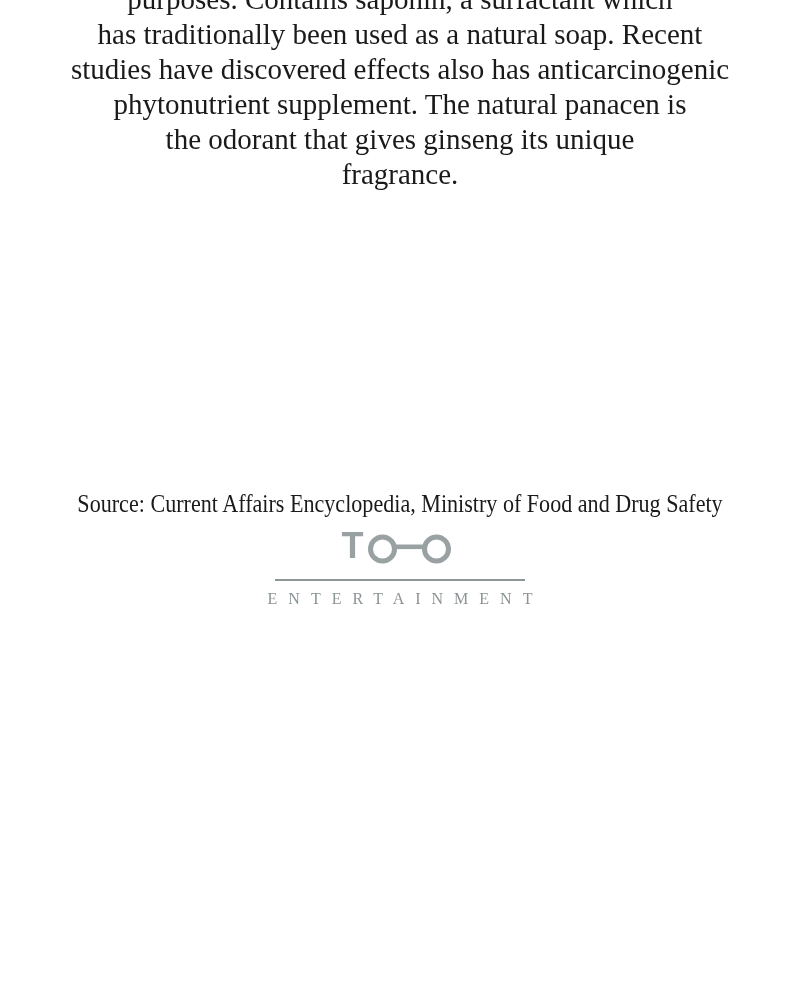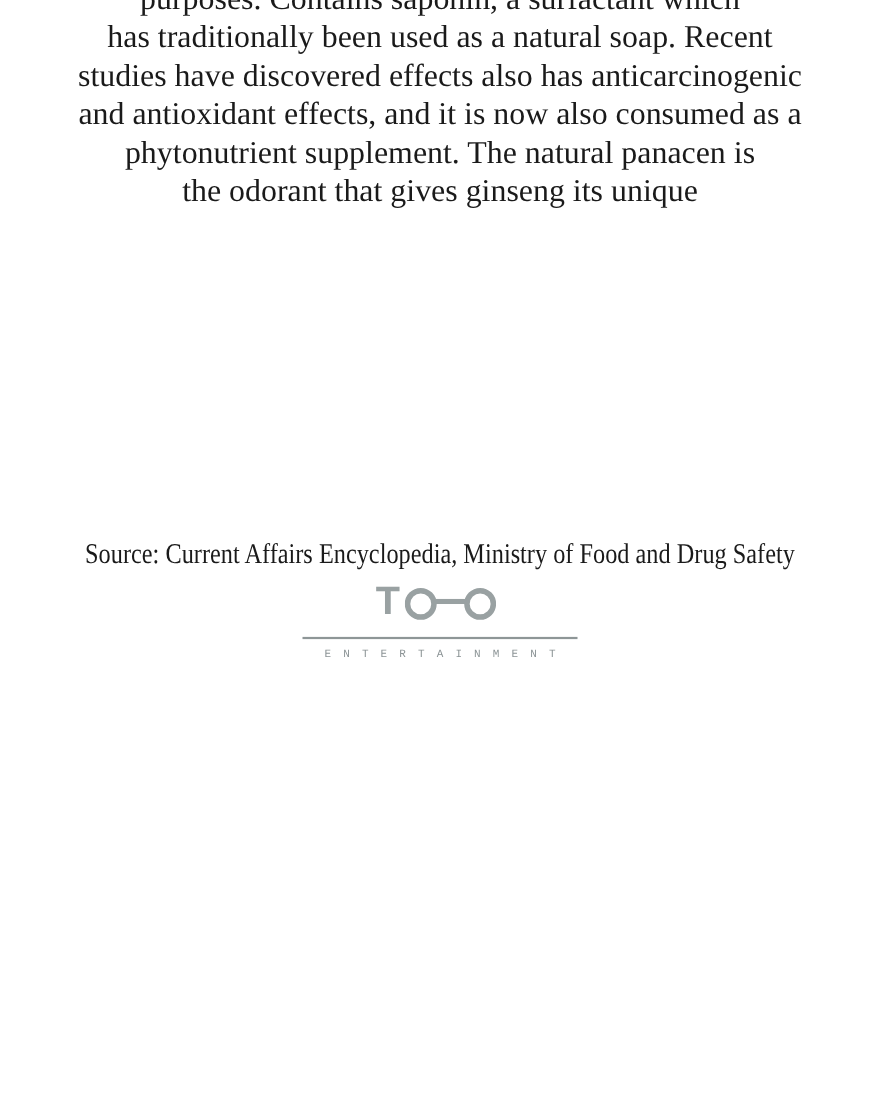--- a/index.html
+++ b/index.html
@@ -67,41 +67,41 @@
     letter-spacing:16px;
     margin-right:-16px; 
   }
   .logo-divider{
     width:250px;height:2px;
     margin-top:15px;
     background:var(--logo-divider-color);
   }
   .logo-subtitle{
     margin-top:9px;
-    font-family:Liberation Mono, monospace;
-    font-size:10px;
+    font-family:Liberation Serif, serif;
+    font-size:16px;
     font-weight:normal;
     letter-spacing:11px;
     padding-left:11px; 
     color:var(--logo-subtitle-color);
     white-space:nowrap;
   }
 </style>
 </head>
 <body>
 
 <div class="canvas">
 
   <div class="paragraph">
     <div class="line">purposes. Contains saponin, a surfactant which</div>
     <div class="line">has traditionally been used as a natural soap. Recent</div>
     <div class="line">studies have discovered effects also has anticarcinogenic</div>
-    <div class="line">and antioxidant effects, and it is now also consumed as a</div>
     <div class="line">phytonutrient supplement. The natural panacen is</div>
     <div class="line">the odorant that gives ginseng its unique</div>
+    <div class="line">fragrance.</div>
   </div>
 
   <div class="source">Source: Current Affairs Encyclopedia, Ministry of Food and Drug Safety</div>
 
   <div class="logo">
     <div class="logo-word">
       <span>T</span>
       <svg class="glasses" width="83" height="30" viewBox="0 0 83 30" aria-hidden="true">
         <circle cx="14.5" cy="15" r="12" fill="none" stroke="currentColor" stroke-width="5"></circle>
         <circle cx="68.5" cy="15" r="12" fill="none" stroke="currentColor" stroke-width="5"></circle>

